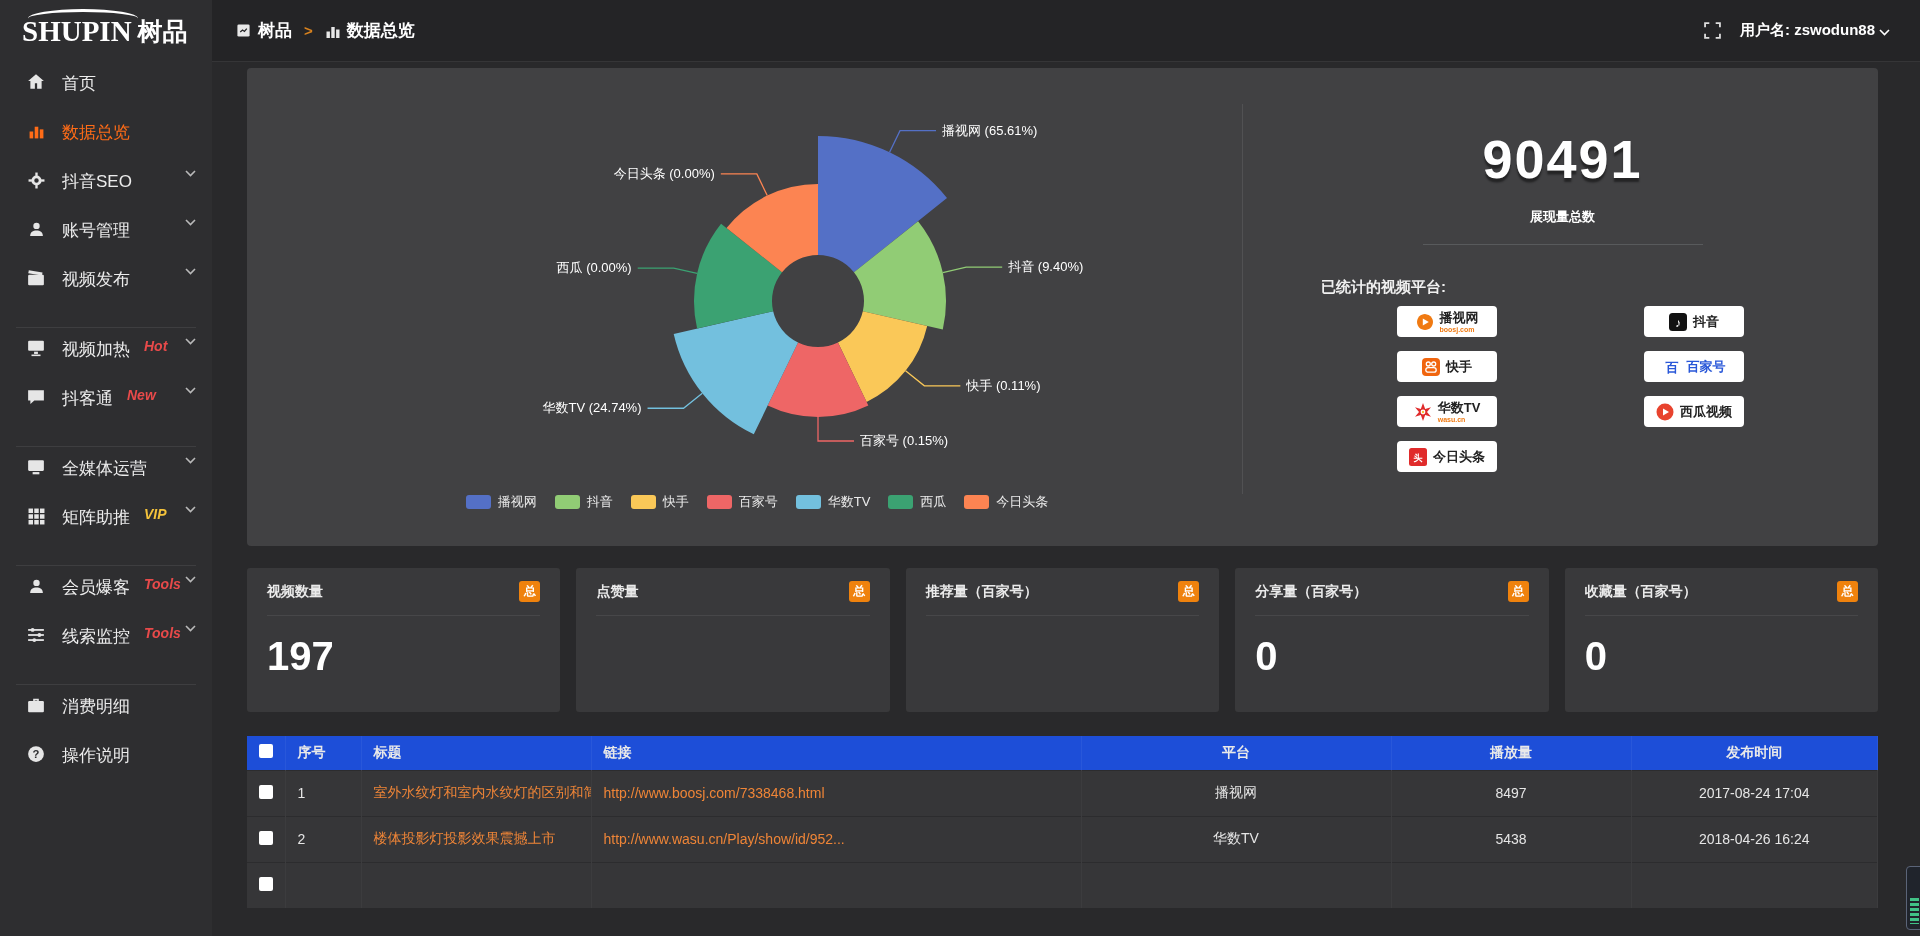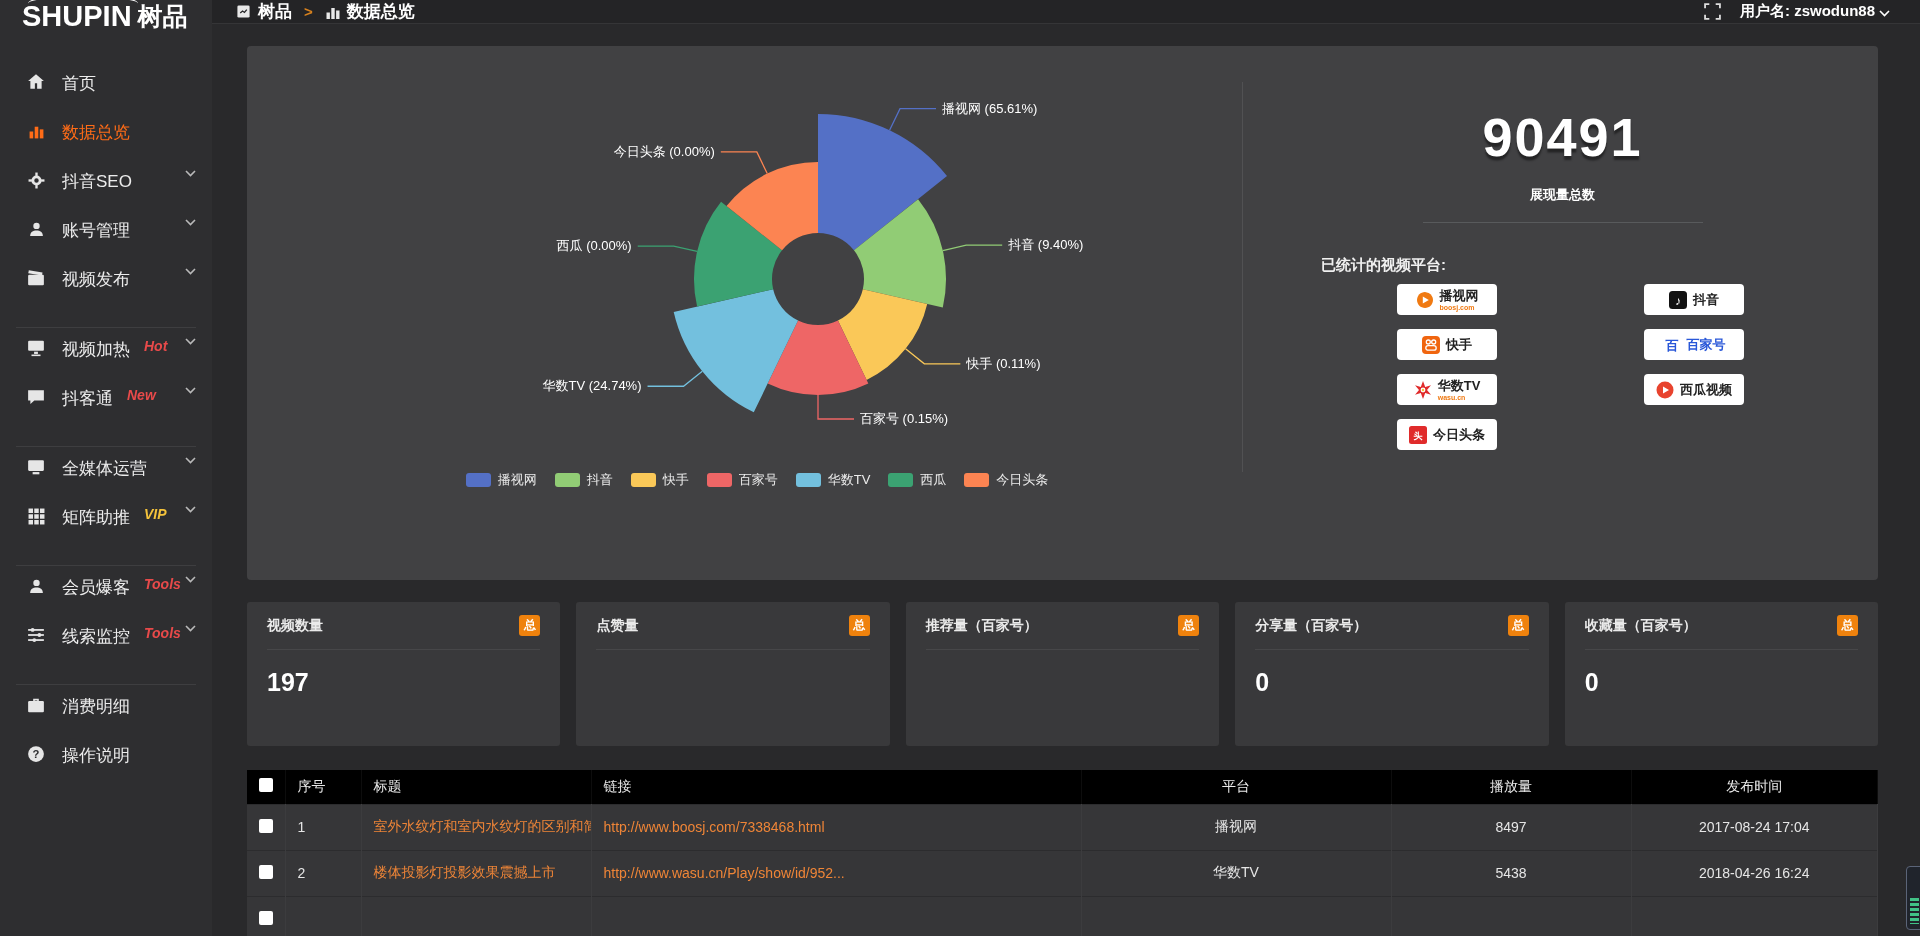--- a/index.html
+++ b/index.html
@@ -2,21 +2,21 @@
 <html style="--accent: #e9790e; --sidebar-active: #ff6c17; --link-orange: #ef8537; --badge-orange: #ef820d;"><head>
 <meta charset="utf-8">
 <style>
   * { margin:0; padding:0; box-sizing:border-box; }
   html,body { width:1920px; height:936px; overflow:hidden; background:#29292b;
     font-family:"Liberation Sans","DejaVu Sans",sans-serif; }
   .app { position:relative; display:flex; width:1920px; height:936px; background:#29292b; overflow:hidden; }
 
   
   .sidebar { width:212px; flex-shrink:0; background:#2e2e30; height:100%; }
-  .logo { height:62px; display:flex; align-items:flex-start; padding-left:22px; position:relative; }
+  .logo { height:62px; display:flex; align-items:center; padding-left:22px; position:relative;font-family:Liberation Serif, serif; }
   .logo-en { font-size:29px; font-weight:900; color:#fff; letter-spacing:0; position:relative; }
   .logo-en::before { content:""; position:absolute; left:6px; top:-6px; width:110px; height:16px;
     border-top:3px solid #fff; border-radius:50%; }
   .logo-cn { font-size:25px; font-weight:900; color:#fff; margin-left:6px; }
   .side-menu { padding-top:10px; }
   .side-item { height:49px; display:flex; align-items:flex-start; padding:0 16px 0 26px;
     color:#ececec; font-size:17px; cursor:pointer; }
   .side-item .icon { width:20px; height:20px; margin-right:16px; display:flex; align-items:center; justify-content:center; color:#e6e6e6; }
   .side-item.active { color:var(--sidebar-active); }
   .side-item.active .icon { color:var(--sidebar-active); }
@@ -37,21 +37,21 @@
 
   .content { flex:1; padding:0 42px 0 35px; }
 
   
   .tabs { margin:16px 0 0 20px; display:flex; gap:14px; align-items:center; }
   .tab { height:32px; padding:0 18px; background:#39393b; color:#fff; font-size:14px; font-weight:700;
     display:flex; align-items:center; border-radius:2px; cursor:pointer; }
   .tab.active { background:var(--accent); height:34px; }
 
   
-  .panel { margin-top:22px; height:534px; background:#414143; border-radius:4px; position:relative; }
+  .panel { margin-top:6px; height:478px; background:#414143; border-radius:4px; position:relative; }
   .chart-box { position:absolute; left:60px; top:15px; width:900px; height:410px; }
   .legend { position:absolute; left:60px; top:425px; width:900px; display:flex; justify-content:center;
     gap:18px; align-items:center; }
   .legend-item { display:flex; align-items:center; gap:7px; color:#ececec; font-size:13px; cursor:pointer; }
   .legend-swatch { width:25px; height:14px; border-radius:3px; }
   .vdivider { position:absolute; left:995px; top:36px; height:390px; width:1px; background:#515153; }
 
   .right-sec { position:absolute; left:1000px; top:0; right:0; bottom:0; }
   .total-number { position:absolute; top:60px; width:100%; text-align:center; font-size:54px; font-weight:800;
     color:#fff; letter-spacing:2px; text-shadow:0 4px 2px rgba(0,0,0,.45); }
@@ -68,26 +68,26 @@
   .psub { font-size:7px; color:#f07a12; font-weight:700; margin-top:2px; }
 
   
   .cards { margin-top:22px; display:flex; gap:16px; }
   .card { flex:1; height:144px; background:#39393b; border-radius:3px; padding:0 20px; }
   .card-head { height:48px; display:flex; align-items:center; justify-content:space-between;
     border-bottom:1px solid #474749; }
   .card-label { font-size:14px; color:#eaeaea; font-weight:600; }
   .card-badge { width:21px; height:21px; background:var(--badge-orange); color:#fff; font-size:12px; font-weight:700;
     border-radius:3px; display:flex; align-items:center; justify-content:center; }
-  .card-value { font-size:25px; font-weight:700; color:#fff; margin-top:18px; }
+  .card-value { font-size:40px; font-weight:700; color:#fff; margin-top:18px; }
 
   
   .table-wrap { margin-top:24px; }
   table { width:100%; border-collapse:collapse; table-layout:fixed; background:#363638; }
-  thead th { background:#000000; height:34px; font-size:14px; color:#e9e9e9; font-weight:400;
+  thead th { background:#1d4ed8; height:34px; font-size:14px; color:#e9e9e9; font-weight:700;
     border-right:1px solid rgba(255,255,255,.05); }
   tbody td { height:46px; border-top:1px solid #2c2c2e; border-right:1px solid rgba(255,255,255,.03);
     font-size:14px; color:#e6e6e6; white-space:nowrap; overflow:hidden; }
   th.l, td.l { text-align:left; padding-left:12px; }
   th.c, td.c { text-align:center; }
   td.orange { color:var(--link-orange); }
   .checkbox { display:inline-block; width:14px; height:14px; background:#fff; border-radius:2px; cursor:pointer; }
 
   
   .scroll-widget { position:absolute; right:-4px; bottom:6px; width:18px; height:64px; background:#20242c;

